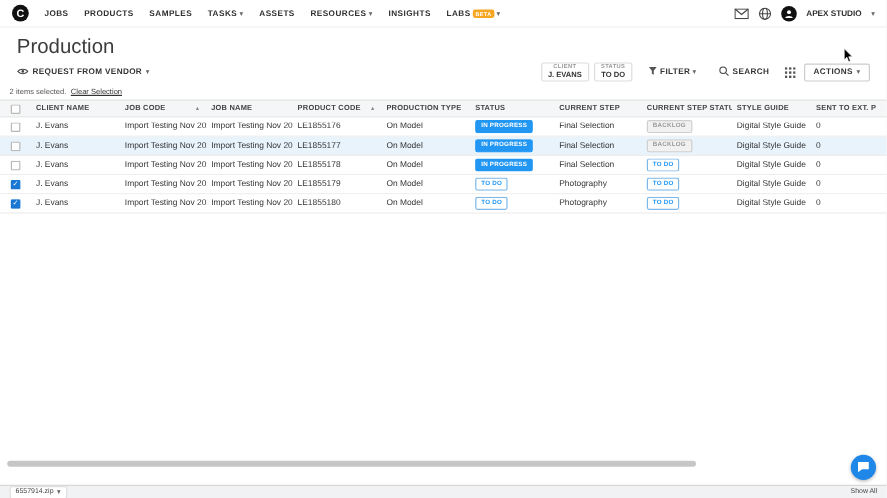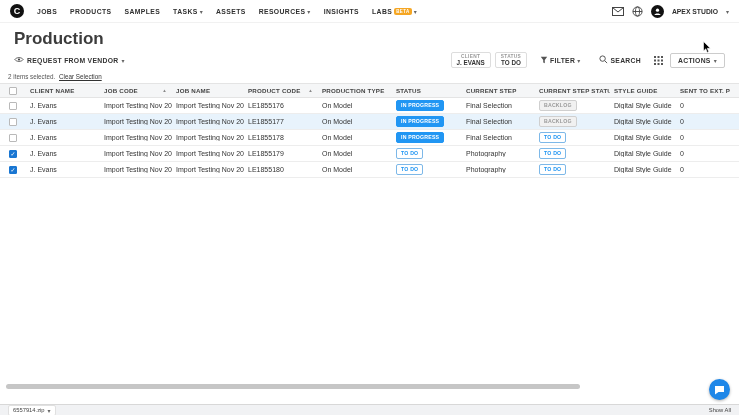--- a/index.html
+++ b/index.html
@@ -16,21 +16,21 @@
   .beta-badge { background:#f5a623; color:#fff; font-size:4.5px; padding:1px 2px; border-radius:2px; font-weight:bold; }
   .caret { font-size:6px; color:#666; }
   .nav-right { margin-left:auto; display:flex; align-items:center; gap:8px; }
   .icon-btn { display:inline-flex; align-items:center; cursor:pointer; }
   .avatar { width:13px; height:13px; border-radius:50%; background:#111; display:inline-flex;
             align-items:center; justify-content:center; cursor:pointer; }
   .account-name { font-size:6.8px; font-weight:bold; cursor:pointer; }
 
   
   .page-header { padding:6px 14px 0; }
-  .page-title { font-size:17px; font-weight:700; color:#3c3c3c; margin:0; }
+  .page-title { font-size:17px; font-weight:400; color:#3c3c3c; margin:0; }
   .header-row { display:flex; align-items:center; margin-top:3px; }
   .vendor-btn { display:flex; align-items:center; gap:3px; background:none; border:none; font-size:6.8px;
                 font-weight:bold; color:#333; padding:2px 0; letter-spacing:.3px; cursor:pointer;
                 font-family:inherit; }
   .header-controls { margin-left:auto; display:flex; align-items:center; gap:7px; }
   .chips { display:flex; gap:4px; }
   .chip { border:1px solid #ddd; border-radius:2px; padding:1px 5px; text-align:center; background:#fff; cursor:pointer; }
   .chip-label { font-size:4.8px; color:#999; font-weight:bold; letter-spacing:.3px; }
   .chip-value { font-size:6.3px; color:#333; font-weight:bold; }
   .plain-btn { display:flex; align-items:center; gap:2px; border:none; background:none; font-size:6.8px;

